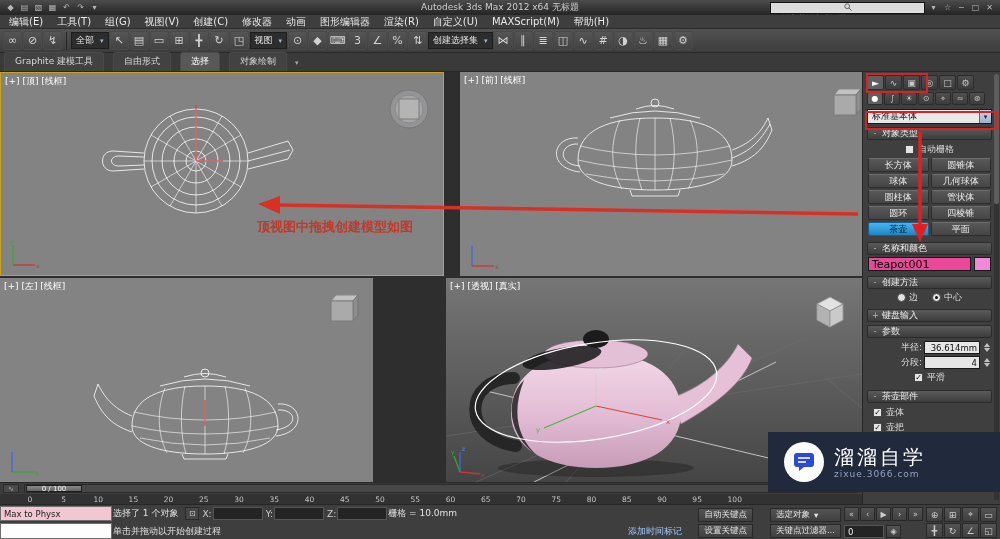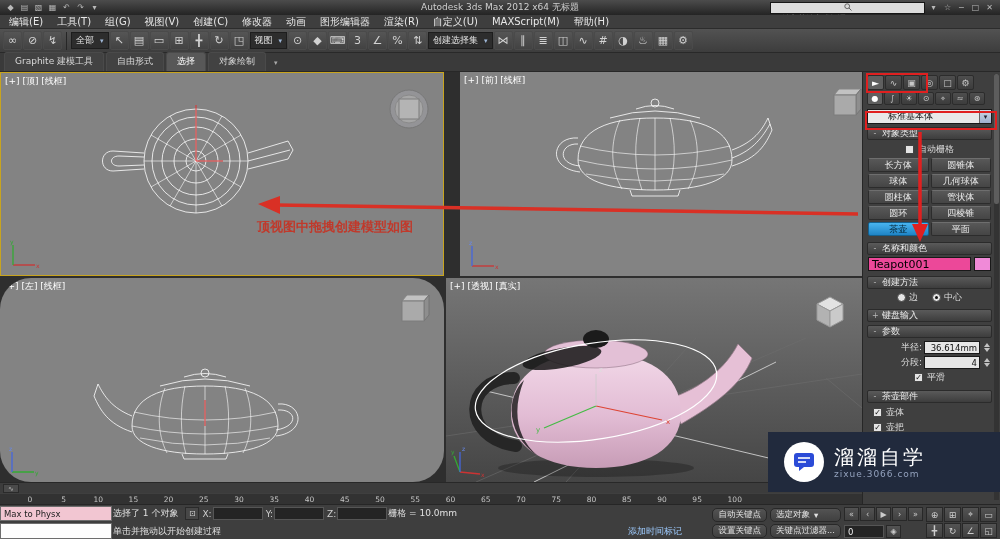--- a/index.html
+++ b/index.html
@@ -22,49 +22,49 @@
   
   .toolbar{position:absolute;left:0;top:29px;width:100%;height:24px;background:linear-gradient(#525252,#3d3d3d);border-bottom:1px solid #292929;display:flex;align-items:center;padding:0 3px;gap:1px;z-index:20;}
   .tb-group{display:flex;gap:1px;align-items:center;}
   .tbicon{width:19px;height:19px;display:flex;align-items:center;justify-content:center;font-size:11px;color:#d2d2d2;border:1px solid #4a4a4a;border-radius:2px;background:linear-gradient(#555,#424242);}
   .tb-sep{width:1px;height:18px;background:#262626;margin:0 3px;}
   .tb-drop{height:17px;background:#2d2d2d;border:1px solid #1d1d1d;display:flex;align-items:center;font-size:9px;color:#e2e2e2;padding:0 4px;gap:6px;white-space:nowrap;}
   .tb-drop .arrow{font-size:7px;color:#9fb8d8;}
 
   
   .ribbon{position:absolute;left:0;top:53px;width:100%;height:19px;background:#3a3a3a;border-bottom:1px solid #282828;display:flex;align-items:flex-end;padding-left:4px;z-index:20;}
-  .ribbon-tabs{display:flex;gap:2px;align-items:flex-end;}
+  .ribbon-tabs{display:flex;gap:9px;align-items:flex-end;}
   .ribbon-tab{font-size:9px;color:#d8d8d8;padding:2px 10px 3px;border:1px solid #4a4a4a;border-bottom:0;background:#424242;border-radius:3px 3px 0 0;white-space:nowrap;}
   .ribbon-tab.active{background:#585858;color:#fff;}
   .ribbon-chev{margin-left:8px;font-size:7px;color:#aaa;padding-bottom:4px;}
 
   
   .viewport-area{position:absolute;left:0;top:72px;width:862px;height:410px;background:#2e2e2e;}
   .vp{position:absolute;background:#838383;overflow:hidden;}
   .vp.persp{background:linear-gradient(#767676,#454545);}
   #vp-top{left:0;top:0;width:444px;height:204px;border:1px solid #c8a41e;}
   #vp-front{left:460px;top:0;width:416px;height:204px;}
-  #vp-left{left:0;top:206px;width:444px;height:204px;border-radius:31px;}
+  #vp-left{left:0;top:206px;width:373px;height:204px;}
   #vp-persp{left:446px;top:206px;width:416px;height:204px;}
   .vp-label{position:absolute;left:4px;top:2px;font-size:9px;color:#fff;z-index:5;white-space:nowrap;}
   .vp-svg{position:absolute;left:0;top:0;pointer-events:none;}
   .viewcube{position:absolute;right:12px;top:14px;z-index:4;}
   .tripod{position:absolute;left:4px;bottom:2px;z-index:4;}
   .red-overlay{position:absolute;left:0;top:0;width:862px;height:410px;z-index:30;pointer-events:none;}
   .annotation{position:absolute;left:257px;top:146px;font-size:13px;font-weight:bold;color:#c0392b;z-index:31;white-space:nowrap;}
 
   
   .cmd-panel{position:absolute;left:862px;top:72px;width:138px;height:432px;background:#3f3f3f;border-left:1px solid #262626;z-index:10;font-size:9px;}
   .cp-tabs,.cp-subtabs{display:flex;gap:1px;padding:3px 8px 0 4px;}
   .cp-subtabs{padding-top:2px;}
   .cp-tab{width:17px;height:15px;display:flex;align-items:center;justify-content:center;color:#c8c8c8;font-size:9px;background:linear-gradient(#4e4e4e,#3c3c3c);border:1px solid #2c2c2c;border-radius:2px;}
   .cp-tab.active{background:#5f5f5f;color:#fff;}
   .cp-subtab{width:16px;height:13px;display:flex;align-items:center;justify-content:center;color:#c8c8c8;font-size:8px;background:linear-gradient(#4e4e4e,#3c3c3c);border:1px solid #2c2c2c;border-radius:2px;}
   .cp-subtab.active{background:#5f5f5f;color:#fff;}
-  .cp-dropdown{margin:4px 8px 2px 4px;height:15px;background:#e9e9e9;color:#111;display:flex;align-items:flex-end;justify-content:space-between;padding-left:20px;border:1px solid #191919;}
+  .cp-dropdown{margin:4px 8px 2px 4px;height:15px;background:#e9e9e9;color:#111;display:flex;align-items:flex-end;justify-content:space-between;padding-left:4px;border:1px solid #191919;}
   .dd-btn{width:12px;height:13px;background:linear-gradient(#cdd6e6,#9fb0ce);font-size:7px;display:flex;align-items:center;justify-content:center;color:#223;border-left:1px solid #666;}
   .rollout{margin:3px 8px 0 4px;}
   .rollout-header{height:13px;background:linear-gradient(#5a5a5a,#3d3d3d);border:1px solid #2b2b2b;border-radius:2px;color:#ececec;font-size:9px;display:flex;align-items:center;padding-left:4px;gap:4px;}
   .rollout-header .sign{color:#b8b8b8;font-size:8px;width:6px;text-align:center;}
   .rollout-body{padding:2px 0;}
   .obj-grid{display:grid;grid-template-columns:1fr 1fr;gap:2px;padding:1px 1px;}
   .obj-btn{height:14px;background:linear-gradient(#585858,#454545);border:1px solid #2c2c2c;border-top-color:#6e6e6e;color:#ebebeb;font-size:9px;display:flex;align-items:center;justify-content:center;border-radius:2px;white-space:nowrap;overflow:hidden;}
   .obj-btn.active{background:linear-gradient(#49b4ef,#1f84c6);color:#06222f;border-color:#14618f;}
   .checkbox-row{display:flex;align-items:center;gap:4px;font-size:9px;color:#dcdcdc;padding:1px 0 1px 6px;}
   .checkbox-row.centered{justify-content:center;padding-left:0;}
@@ -104,21 +104,21 @@
   .sb-row2{top:17px;height:18px;}
   .listener-pink{width:112px;height:15px;background:#f2c6d2;color:#222;font-size:8.5px;display:flex;align-items:center;padding-left:3px;border:1px solid #6d6d6d;flex:0 0 auto;overflow:hidden;white-space:nowrap;}
   .listener-white{width:112px;height:16px;background:#fdfdfd;border:1px solid #6d6d6d;flex:0 0 auto;}
   .sb-text{color:#e0e0e0;white-space:nowrap;}
   .lock-icon{width:14px;height:13px;background:#474747;border:1px solid #2a2a2a;color:#ccc;font-size:8px;display:flex;align-items:center;justify-content:center;margin-left:6px;}
   .coord-label{color:#cfcfcf;margin-left:2px;}
   .coord-field{width:50px;height:13px;background:#242424;border:1px solid #555;}
   .time-tag{color:#9ecbff;margin-left:auto;white-space:nowrap;}
   .sb-right{position:absolute;right:3px;top:1px;height:33px;display:flex;gap:3px;align-items:stretch;}
   .sb-col{display:flex;flex-direction:column;gap:2px;justify-content:center;}
-  .sb-btn{height:14px;background:linear-gradient(#535353,#404040);border:1px solid #282828;color:#e2e2e2;display:flex;align-items:center;padding:0 5px;font-size:8.5px;border-radius:5px;white-space:nowrap;gap:4px;}
+  .sb-btn{height:14px;background:linear-gradient(#535353,#404040);border:1px solid #282828;color:#e2e2e2;display:flex;align-items:center;padding:0 5px;font-size:8.5px;border-radius:0;white-space:nowrap;gap:4px;margin-left:14px;}
   .play-icons{display:flex;gap:1px;}
   .play-icons span{width:15px;height:14px;background:linear-gradient(#535353,#404040);border:1px solid #282828;color:#ccc;font-size:8px;display:flex;align-items:center;justify-content:center;}
   .frame-row{display:flex;gap:2px;margin-top:2px;}
   .frame-field{width:40px;height:13px;background:#242424;border:1px solid #555;color:#eee;font-size:8.5px;display:flex;align-items:center;padding-left:3px;}
   .keymode{width:15px;height:13px;background:linear-gradient(#535353,#404040);border:1px solid #282828;color:#ccc;font-size:8px;display:flex;align-items:center;justify-content:center;}
   .nav-grid{display:grid;grid-template-columns:repeat(4,17px);grid-auto-rows:15px;gap:1px;align-content:center;}
   .nav-grid span{background:linear-gradient(#535353,#404040);border:1px solid #282828;color:#ccc;font-size:9px;display:flex;align-items:center;justify-content:center;}
 
   
   .watermark{position:absolute;left:768px;top:432px;width:232px;height:60px;background:#212a3d;display:flex;align-items:center;gap:10px;padding-left:16px;z-index:60;}
@@ -539,20 +539,23 @@
     <div class="red-box1"></div>
     <div class="red-box2"></div>
     <svg class="red-arrow-v" width="18" height="110">
       <line x1="9" y1="0" x2="9" y2="94" stroke="#e02020" stroke-width="3.5"></line>
       <polygon points="9,110 1,92 17,92" fill="#e02020"></polygon>
     </svg>
   </div>
 
   <div class="slider-row">
     <span class="tl-icon">∿</span>
+    <span class="slider-track">
+      <span class="slider-handle">0 / 100</span>
+    </span>
   </div>
   <div class="ruler-row">
     <span class="ruler-ticks">
         <span class="tick">0</span>
         <span class="tick">5</span>
         <span class="tick">10</span>
         <span class="tick">15</span>
         <span class="tick">20</span>
         <span class="tick">25</span>
         <span class="tick">30</span>

